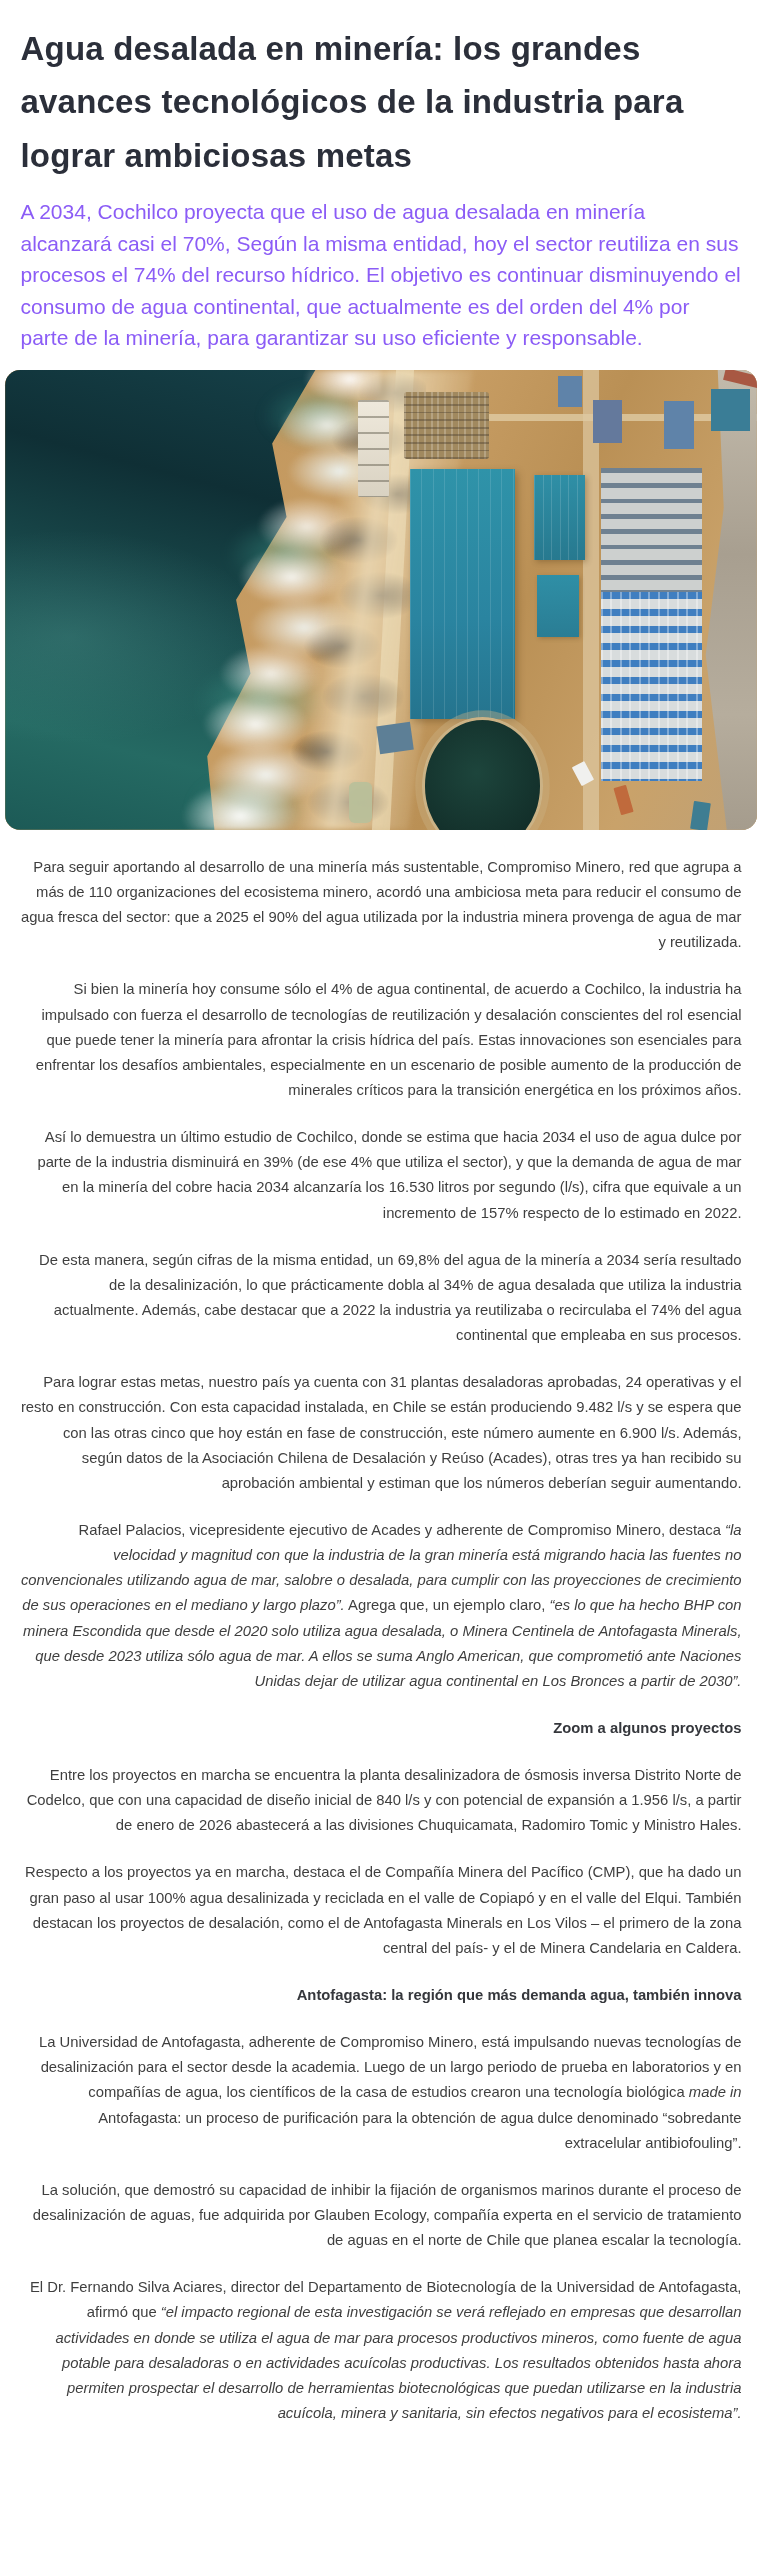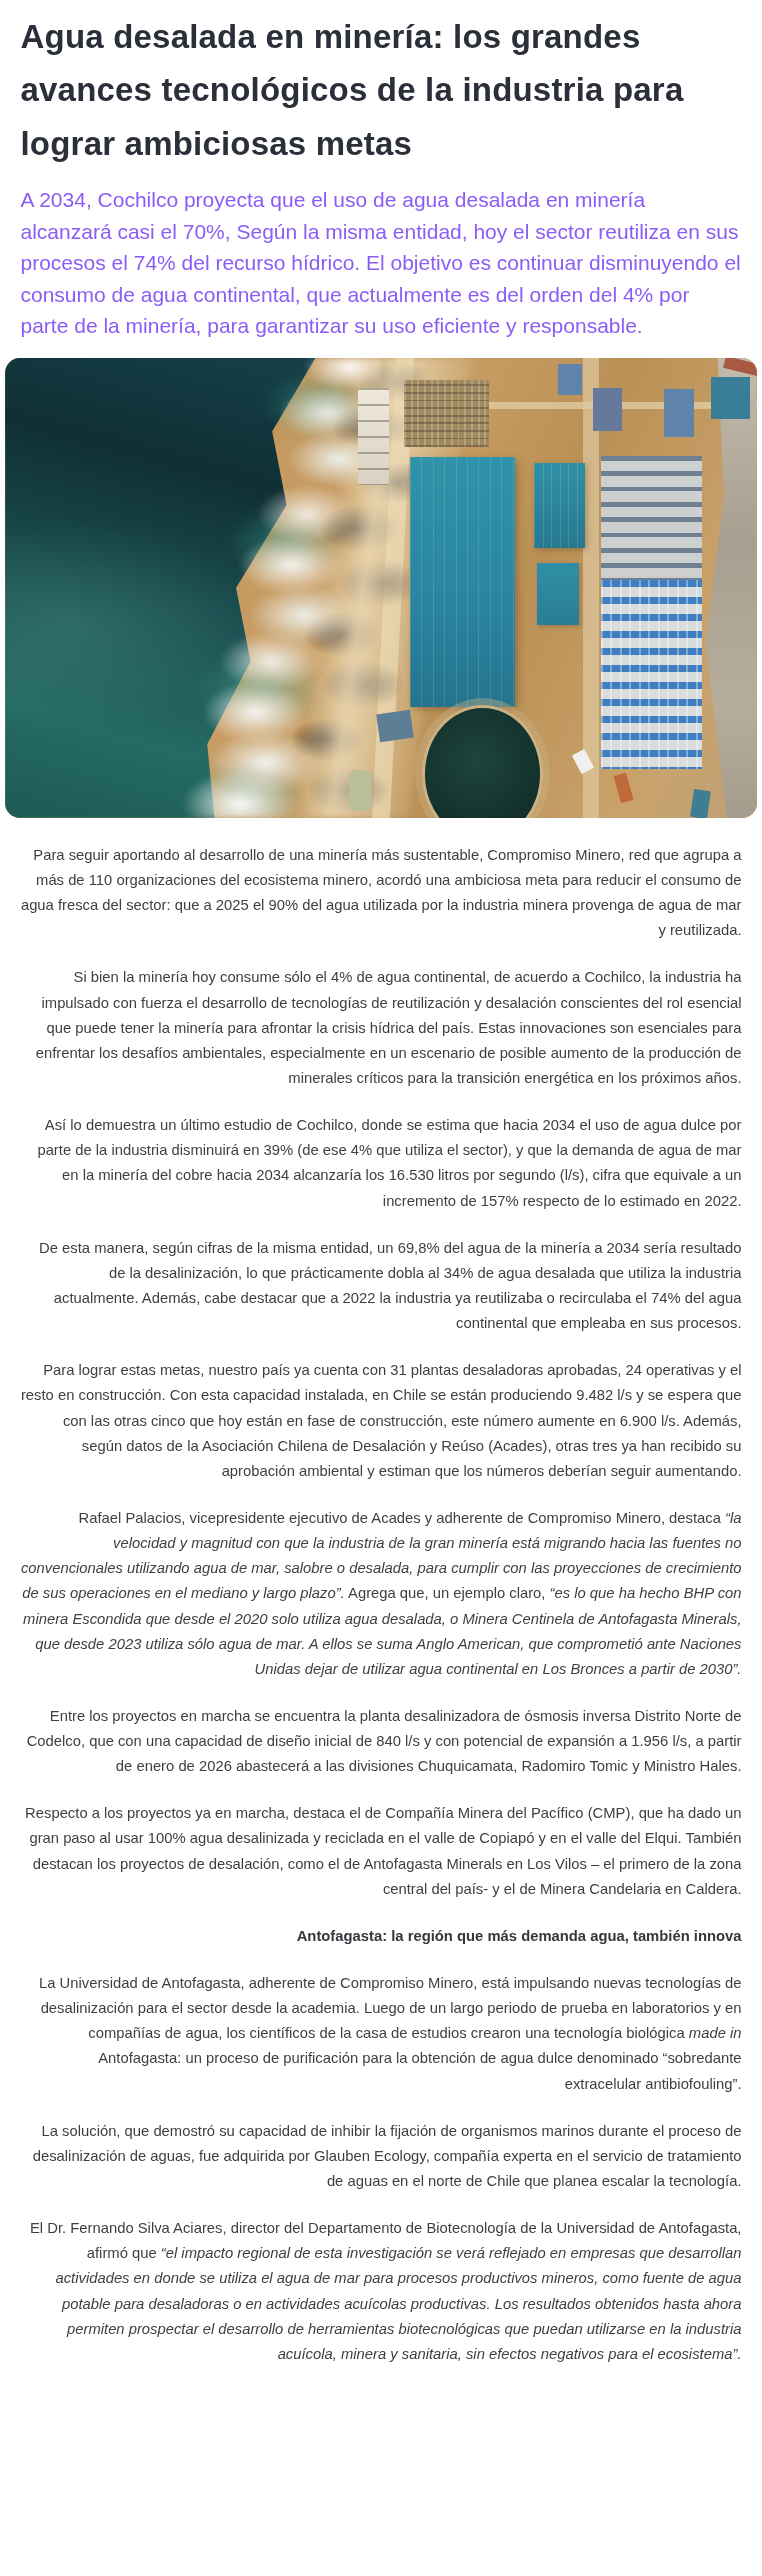--- a/index.html
+++ b/index.html
@@ -1,17 +1,17 @@
 <!DOCTYPE html>
 <html lang="es"><head>
 <meta charset="utf-8">
 <style>
   html, body { margin: 0; padding: 0; background: #ffffff; }
   body { font-family: "Liberation Sans", sans-serif; }
-  .page { width: 755px; margin: 4px auto; background: #fff; padding: 1.9px 17px 7.6px; box-sizing: border-box; }
+  .page { width: 755px; margin: 16px auto; background: #fff; padding: 1.9px 17px 7.6px; box-sizing: border-box; }
 
   h1.title {
     font-size: 33px; line-height: 1.62; font-weight: 700;
     color: #2b2f3a; margin: 3.8px 0 0; letter-spacing: 0.2px;
   }
   p.lead {
     font-size: 21px; line-height: 1.5; color: #8b5cf6; margin: 14.3px 0 0;
   }
 
   figure.hero {
@@ -145,20 +145,21 @@
     <div class="ph-truck3"></div>
   </figure>
 
   <section class="bodytext">
       <p><span>Para seguir aportando al desarrollo de una minería más sustentable, Compromiso Minero, red que agrupa a más de 110 organizaciones del ecosistema minero, acordó una ambiciosa meta para reducir el consumo de agua fresca del sector: que a 2025 el 90% del agua utilizada por la industria minera provenga de agua de mar y reutilizada.</span></p>
       <p><span>Si bien la minería hoy consume sólo el 4% de agua continental, de acuerdo a Cochilco,  la industria ha impulsado con fuerza el desarrollo de tecnologías de reutilización y desalación conscientes del rol esencial que puede tener la minería para afrontar la crisis hídrica del país. Estas innovaciones son esenciales para enfrentar los desafíos ambientales, especialmente en un escenario de posible aumento de la producción de minerales críticos para la transición energética en los próximos años.</span></p>
       <p><span>Así lo demuestra un último estudio de Cochilco, donde se estima que hacia 2034 el uso de agua dulce por parte de la industria disminuirá en 39% (de ese 4% que utiliza el sector), y que la demanda de agua de mar en la minería del cobre hacia 2034 alcanzaría los 16.530 litros por segundo (l/s), cifra que equivale a un incremento de 157% respecto de lo estimado en 2022.</span></p>
       <p><span>De esta manera, según cifras de la misma entidad, un 69,8% del agua de la minería a 2034 sería resultado de la desalinización, lo que prácticamente dobla al 34% de agua desalada que utiliza la industria actualmente. Además, cabe destacar que a 2022 la industria ya reutilizaba o recirculaba el 74% del agua continental que empleaba en sus procesos.</span></p>
       <p><span>Para lograr estas metas, nuestro país ya cuenta con 31 plantas desaladoras aprobadas, 24 operativas y el resto en construcción. Con esta capacidad instalada, en Chile se están produciendo 9.482 l/s y se espera que con las otras cinco que hoy están en fase de construcción, este número aumente en 6.900 l/s. Además, según datos de la Asociación Chilena de Desalación y Reúso (Acades), otras tres ya han recibido su aprobación ambiental y estiman que los números deberían seguir aumentando.</span></p>
       <p><span>Rafael Palacios, vicepresidente ejecutivo de Acades y adherente de Compromiso Minero, destaca </span><em>“la velocidad y magnitud con que la industria de la gran minería está migrando hacia las fuentes no convencionales utilizando agua de mar, salobre o desalada, para cumplir con las proyecciones de crecimiento de sus operaciones en el mediano y largo plazo”.</em><span> Agrega que, un ejemplo claro, </span><em>“es lo que ha hecho BHP con minera Escondida que desde el 2020 solo utiliza agua desalada, o Minera Centinela de Antofagasta Minerals, que desde 2023 utiliza sólo agua de mar. A ellos se suma Anglo American, que comprometió ante Naciones Unidas dejar de utilizar agua continental en Los Bronces a partir de 2030”.</em></p>
+      <h2><span>Zoom a algunos proyectos</span></h2>
       <p><span>Entre los proyectos en marcha se encuentra la planta desalinizadora de ósmosis inversa Distrito Norte de Codelco, que con una capacidad de diseño inicial de 840 l/s y con potencial de expansión a 1.956 l/s, a partir de enero de 2026 abastecerá a las divisiones Chuquicamata, Radomiro Tomic y Ministro Hales.</span></p>
       <p><span>Respecto a los proyectos ya en marcha, destaca el de Compañía Minera del Pacífico (CMP), que ha dado un gran paso al usar 100% agua desalinizada y reciclada en el valle de Copiapó y en el valle del Elqui. También destacan los proyectos de desalación, como el de Antofagasta Minerals en Los Vilos – el primero de la zona central del país- y el de Minera Candelaria en Caldera.</span></p>
       <h2><span>Antofagasta: la región que más demanda agua, también innova</span></h2>
       <p><span>La Universidad de Antofagasta, adherente de Compromiso Minero, está impulsando nuevas tecnologías de desalinización para el sector desde la academia. Luego de un largo periodo de prueba en laboratorios y en compañías de agua, los científicos de la casa de estudios crearon una tecnología biológica </span><em>made in</em><span> Antofagasta: un proceso de purificación para la obtención de agua dulce denominado “sobredante extracelular antibiofouling”.</span></p>
       <p><span>La solución, que demostró su capacidad de inhibir la fijación de organismos marinos durante el proceso de desalinización de aguas, fue adquirida por Glauben Ecology, compañía experta en el servicio de tratamiento de aguas en el norte de Chile que planea escalar la tecnología.</span></p>
       <p><span>El Dr. Fernando Silva Aciares, director del Departamento de Biotecnología de la Universidad de Antofagasta, afirmó que </span><em>“el impacto regional de esta investigación se verá reflejado en empresas que desarrollan actividades en donde se utiliza el agua de mar para procesos productivos mineros, como fuente de agua potable para desaladoras o en actividades acuícolas productivas. Los resultados obtenidos hasta ahora permiten prospectar el desarrollo de herramientas biotecnológicas que puedan utilizarse en la industria acuícola, minera y sanitaria, sin efectos negativos para el ecosistema”.</em></p>
     </section>
 
 </main>
 

